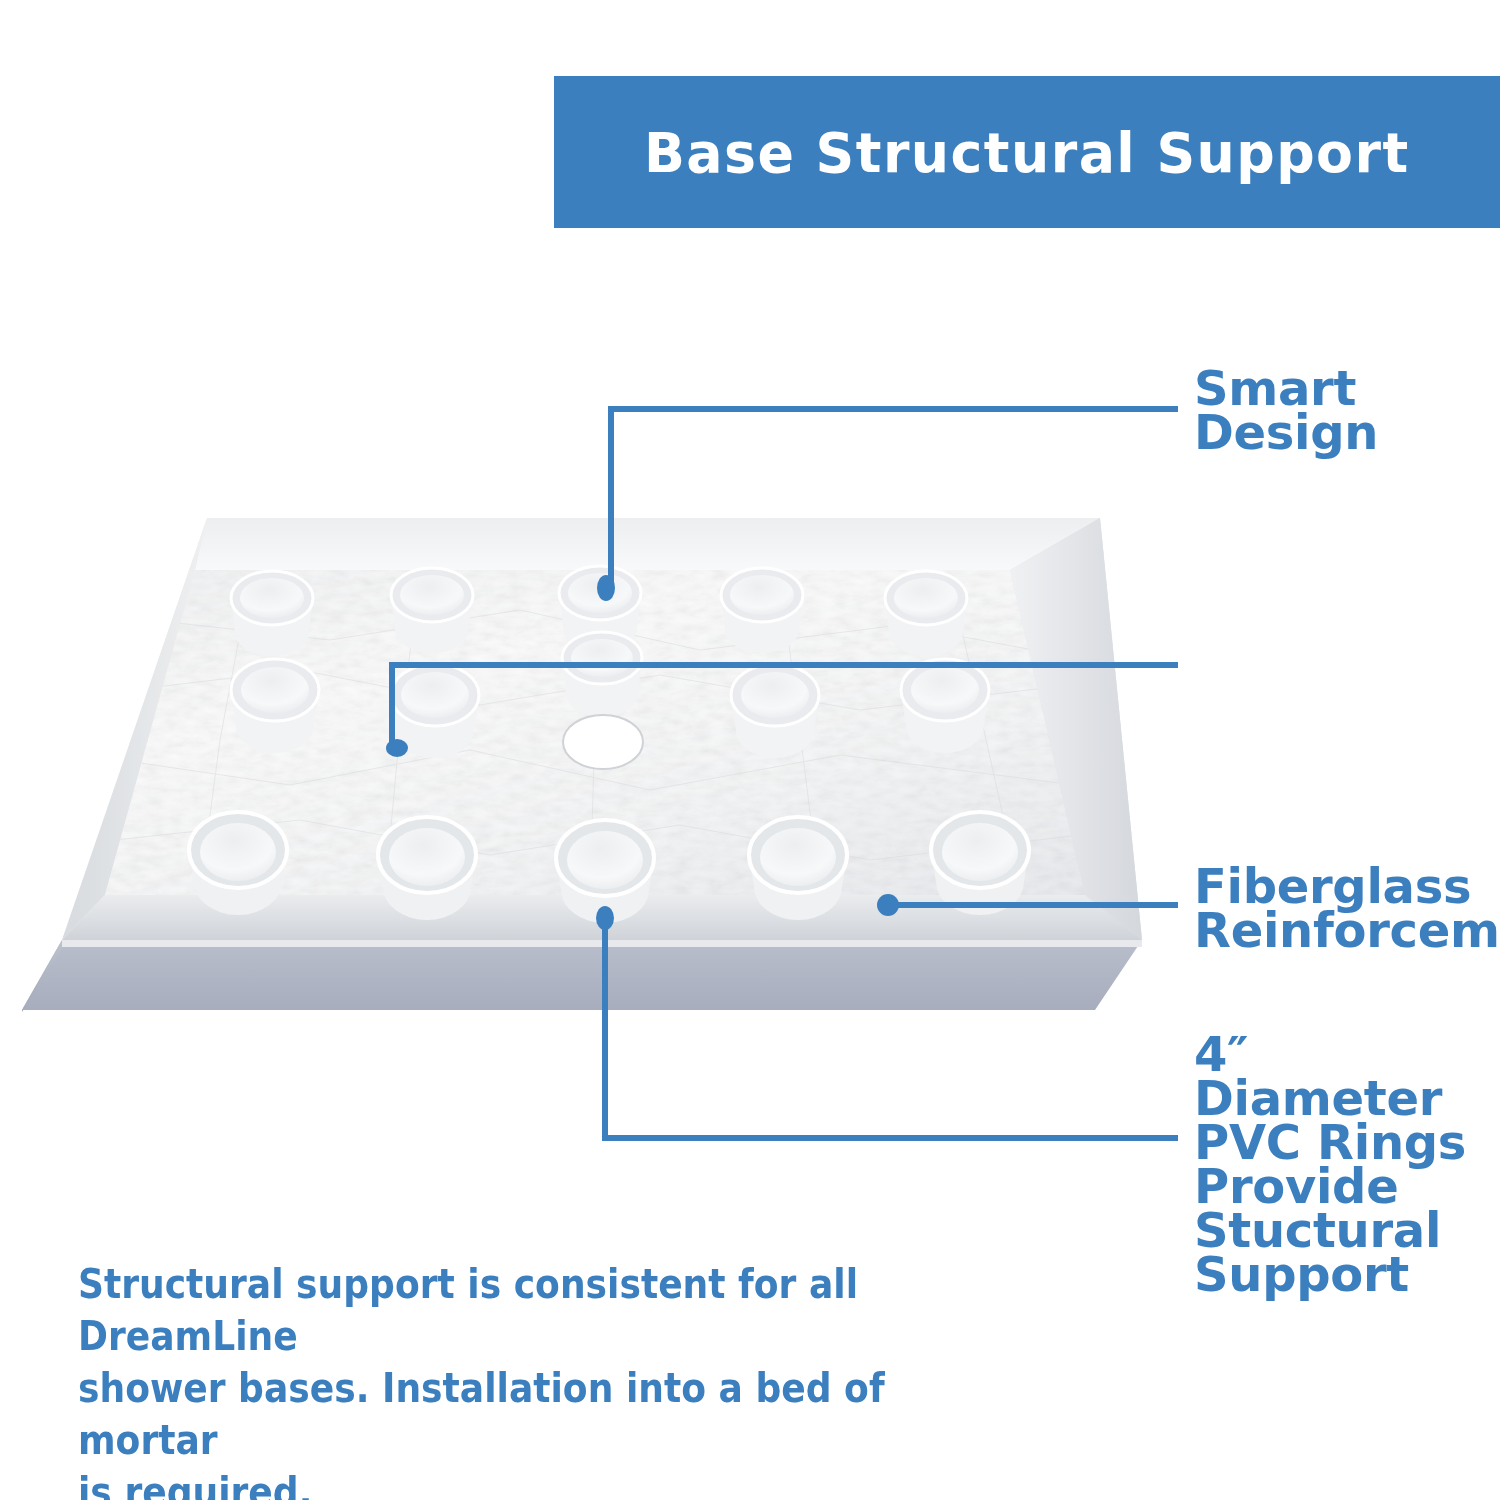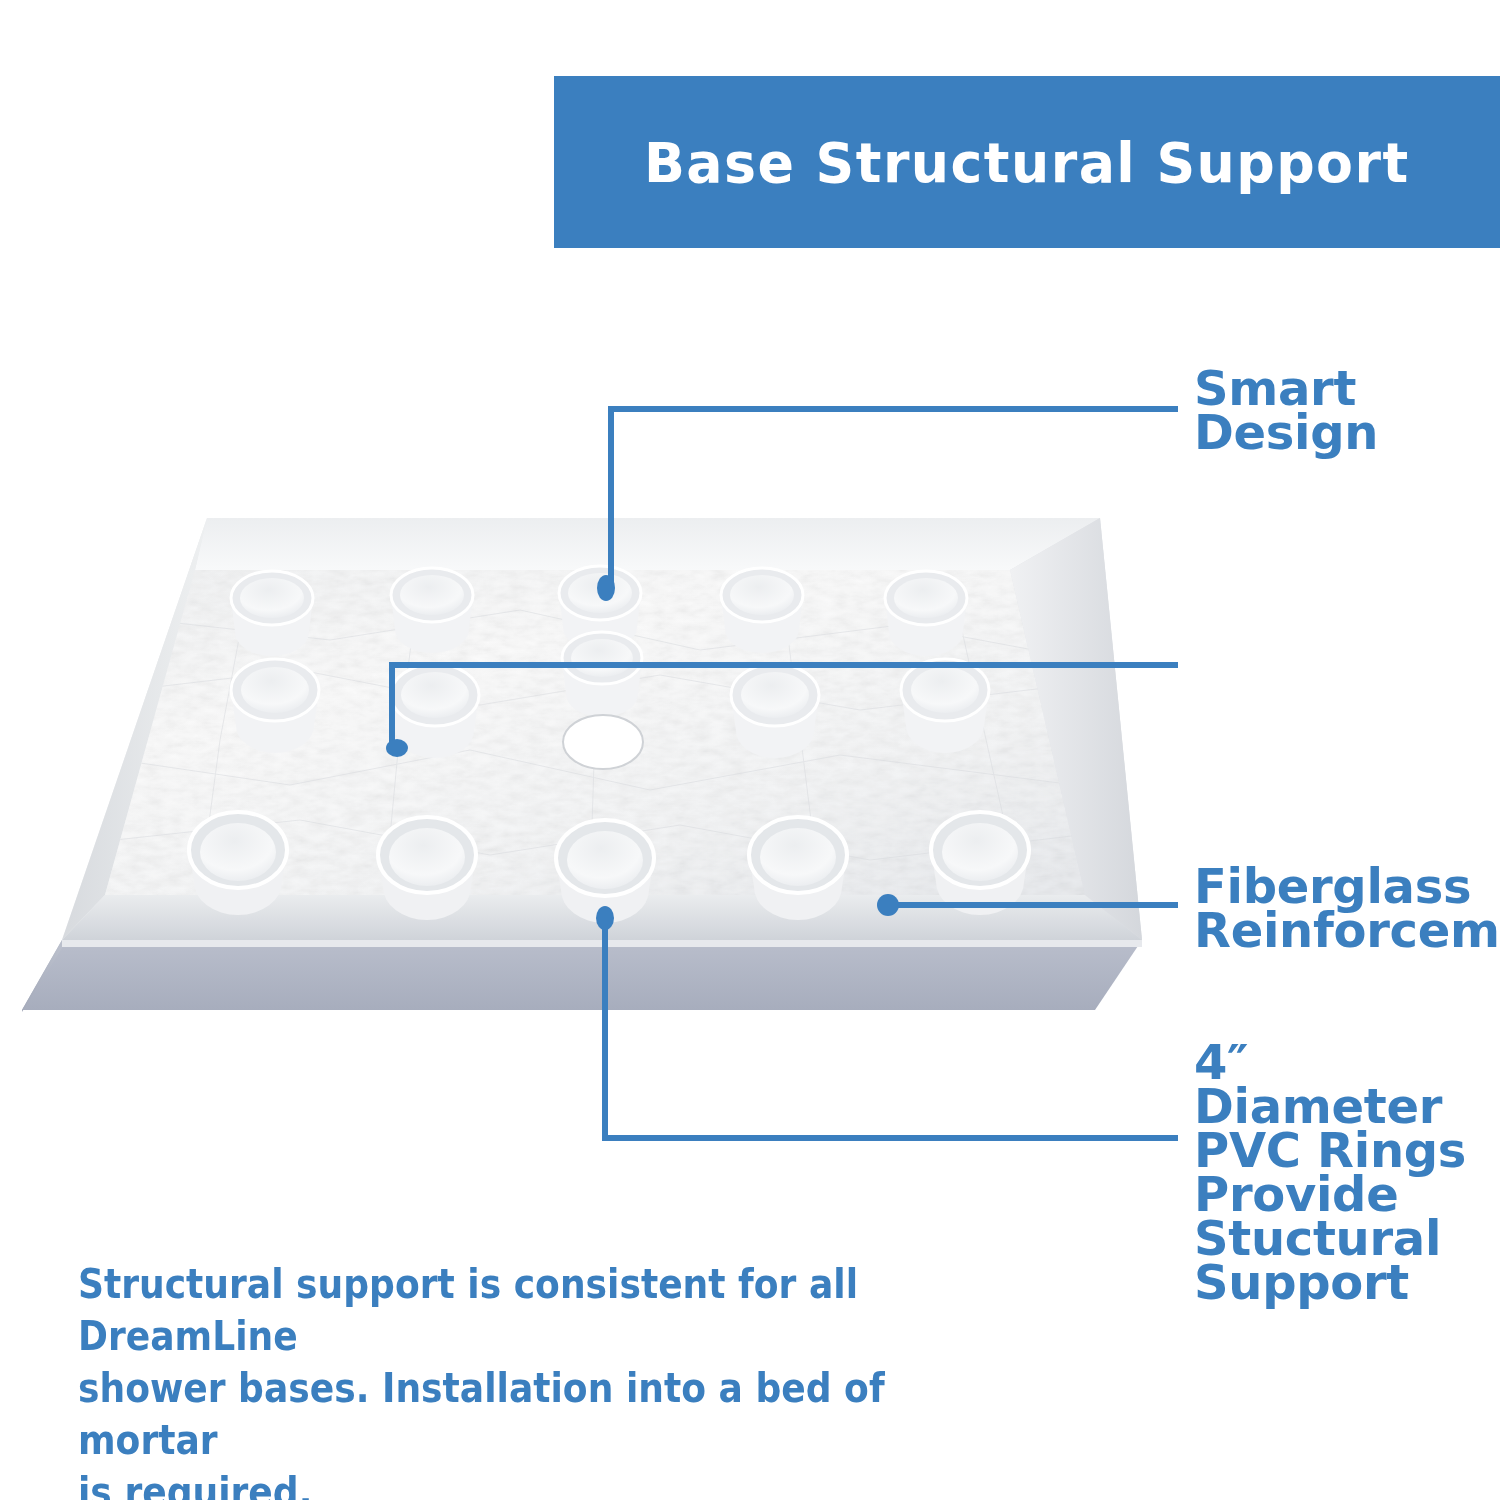--- a/index.html
+++ b/index.html
@@ -6,21 +6,21 @@
   body{
     width:1500px;height:1500px;
     background:#ffffff;
     font-family:"Liberation Sans","DejaVu Sans",sans-serif;
     position:relative;overflow:hidden;
   }
   .stage{position:absolute;inset:0;}
 
   
   #title-banner{
-    position:absolute;left:554px;top:76px;width:946px;height:172px;
+    position:absolute;left:554px;top:76px;width:946px;height:152px;
     background:#3b7fbf;
     display:flex;align-items:center;justify-content:center;
   }
   #title-text{
     color:#ffffff;
     font-size:56px;font-weight:bold;
     letter-spacing:1.5px;
     font-family:"DejaVu Sans","Liberation Sans",sans-serif;
     white-space:nowrap;
     transform:scaleX(0.96);
@@ -33,21 +33,21 @@
     font-weight:bold;
     font-size:48px;
     line-height:44px;
     font-family:"DejaVu Sans","Liberation Sans",sans-serif;
     letter-spacing:-0.3px;
     white-space:pre-line;
   }
   #callout-smart-design{left:1194px;top:366px;}
   #callout-drain-opening{left:1194px;top:542px;}
   #callout-fiberglass{left:1194px;top:864px;}
-  #callout-pvc-rings{left:1194px;top:1032px;margin-top:8px;}
+  #callout-pvc-rings{left:1194px;top:1032px;}
 
   
   #bottom-note{
     position:absolute;left:78px;top:1258px;width:930px;
     color:#3b7fbf;font-weight:bold;
     font-size:41px;line-height:52px;
     font-family:"DejaVu Sans","Liberation Sans",sans-serif;
     transform:scaleX(0.88);transform-origin:left top;
     white-space:pre-line;
   }

